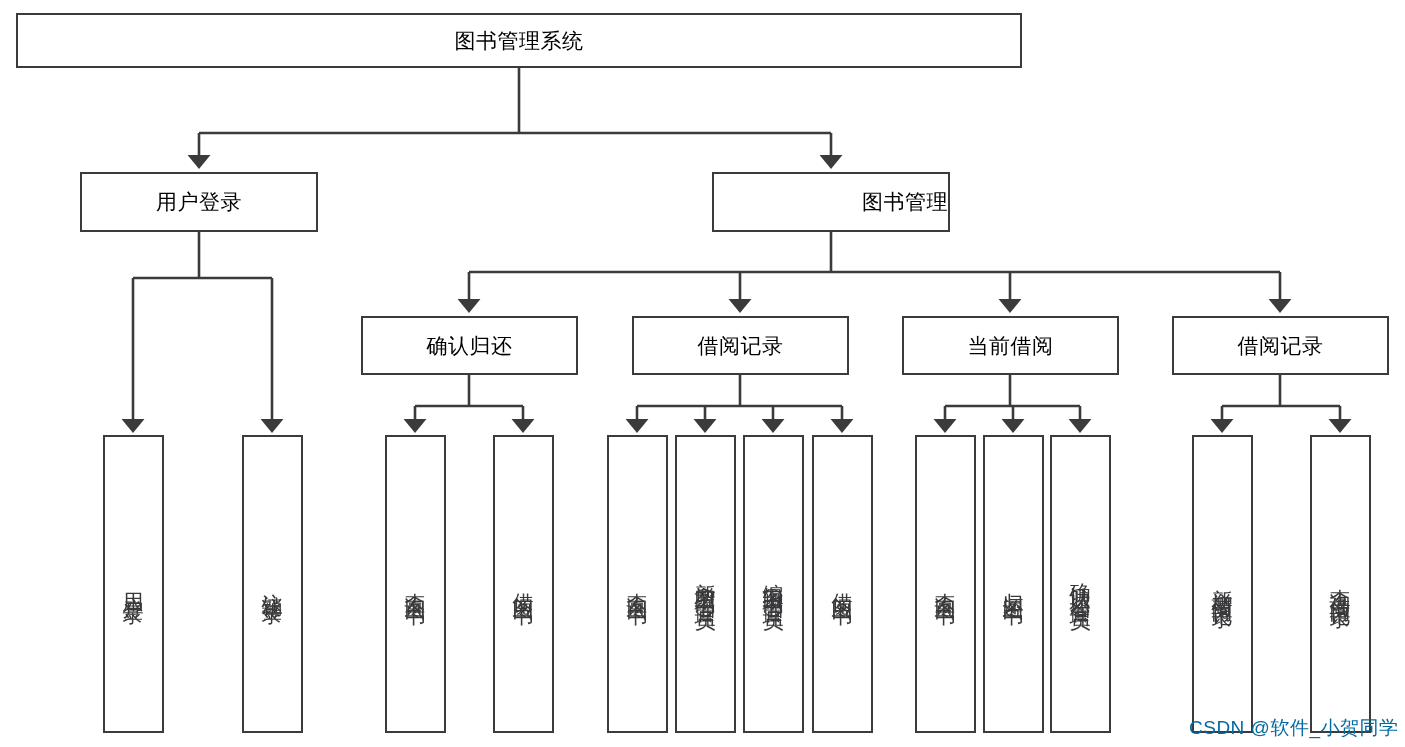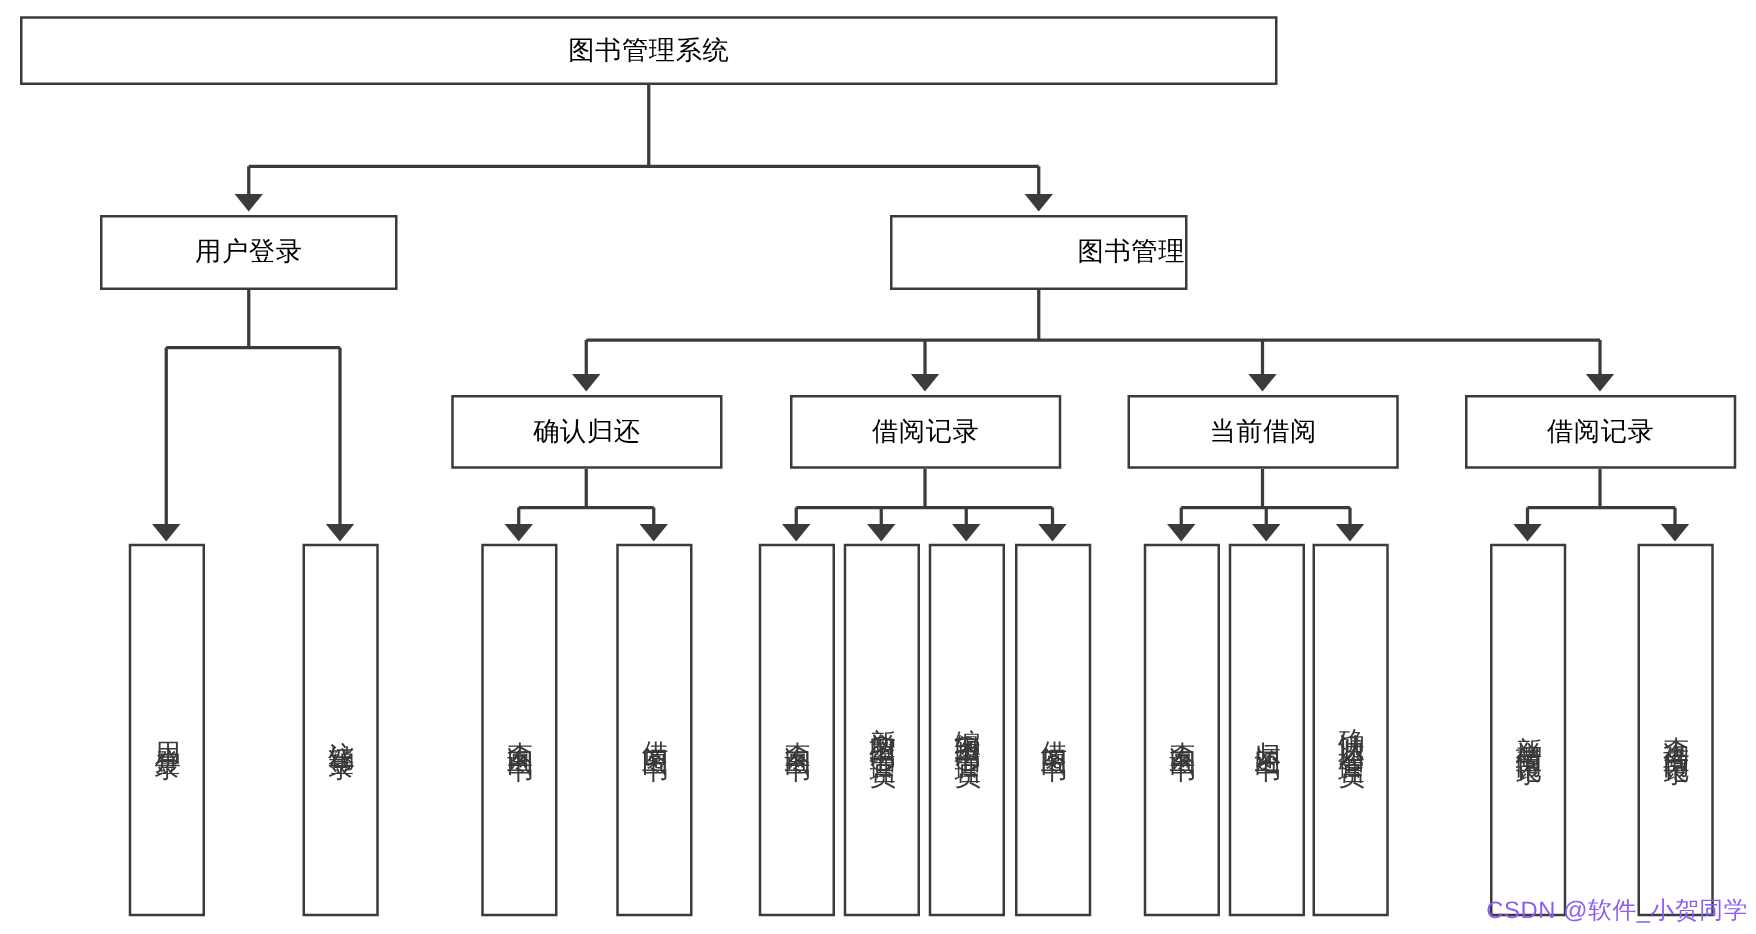--- a/index.html
+++ b/index.html
@@ -47,21 +47,21 @@
     color: #39393b;
     writing-mode: vertical-rl;
     text-orientation: upright;
     letter-spacing: 4px;
     line-height: 1.0;
     white-space: nowrap;
   }
   .watermark {
     position: absolute;
     font-size: 19px;
-    color: #8b5cf6;
+    color: #0369a1;
     white-space: nowrap;
     letter-spacing: 0.5px;
     pointer-events: none;
   }
 </style>
 </head>
 <body>
 
 <div id="canvas">
 

